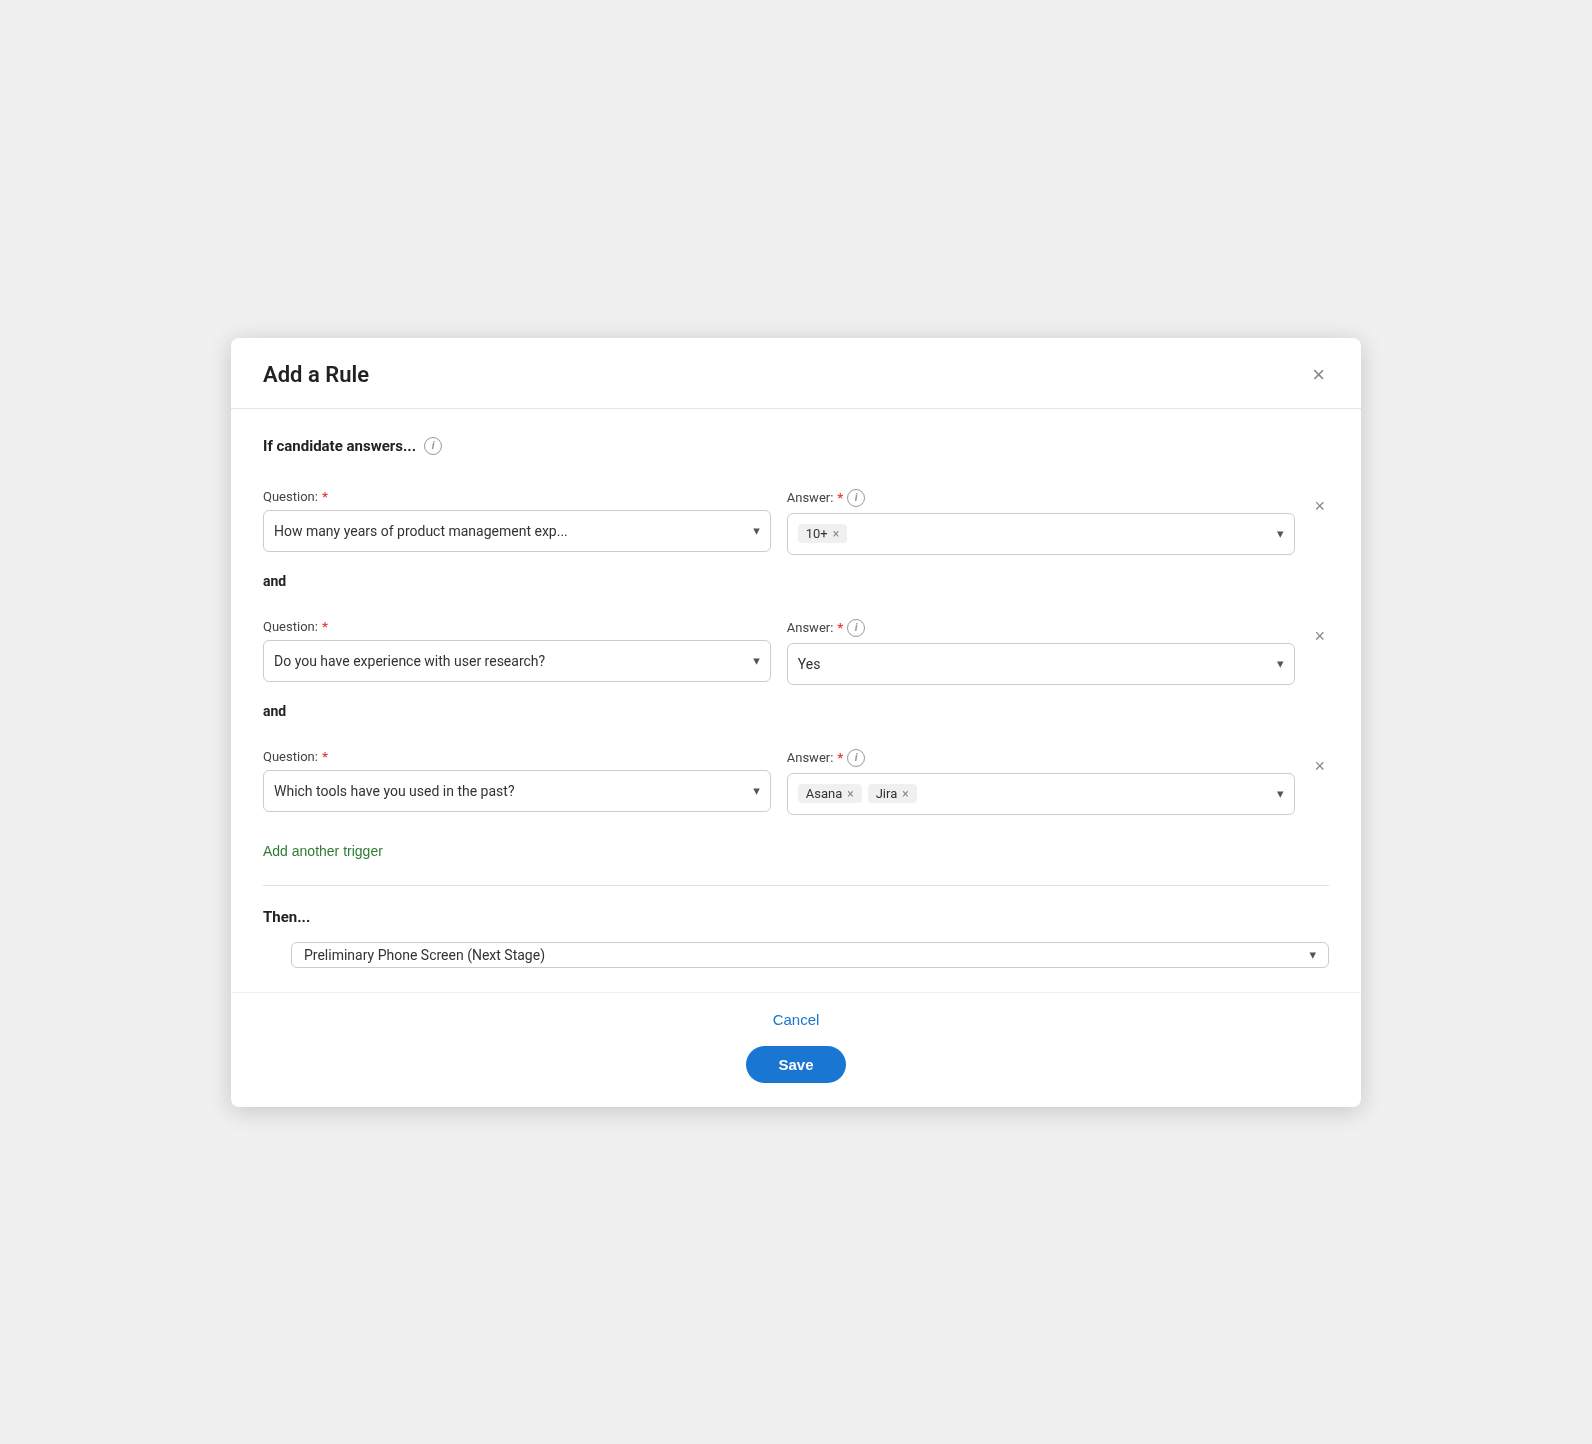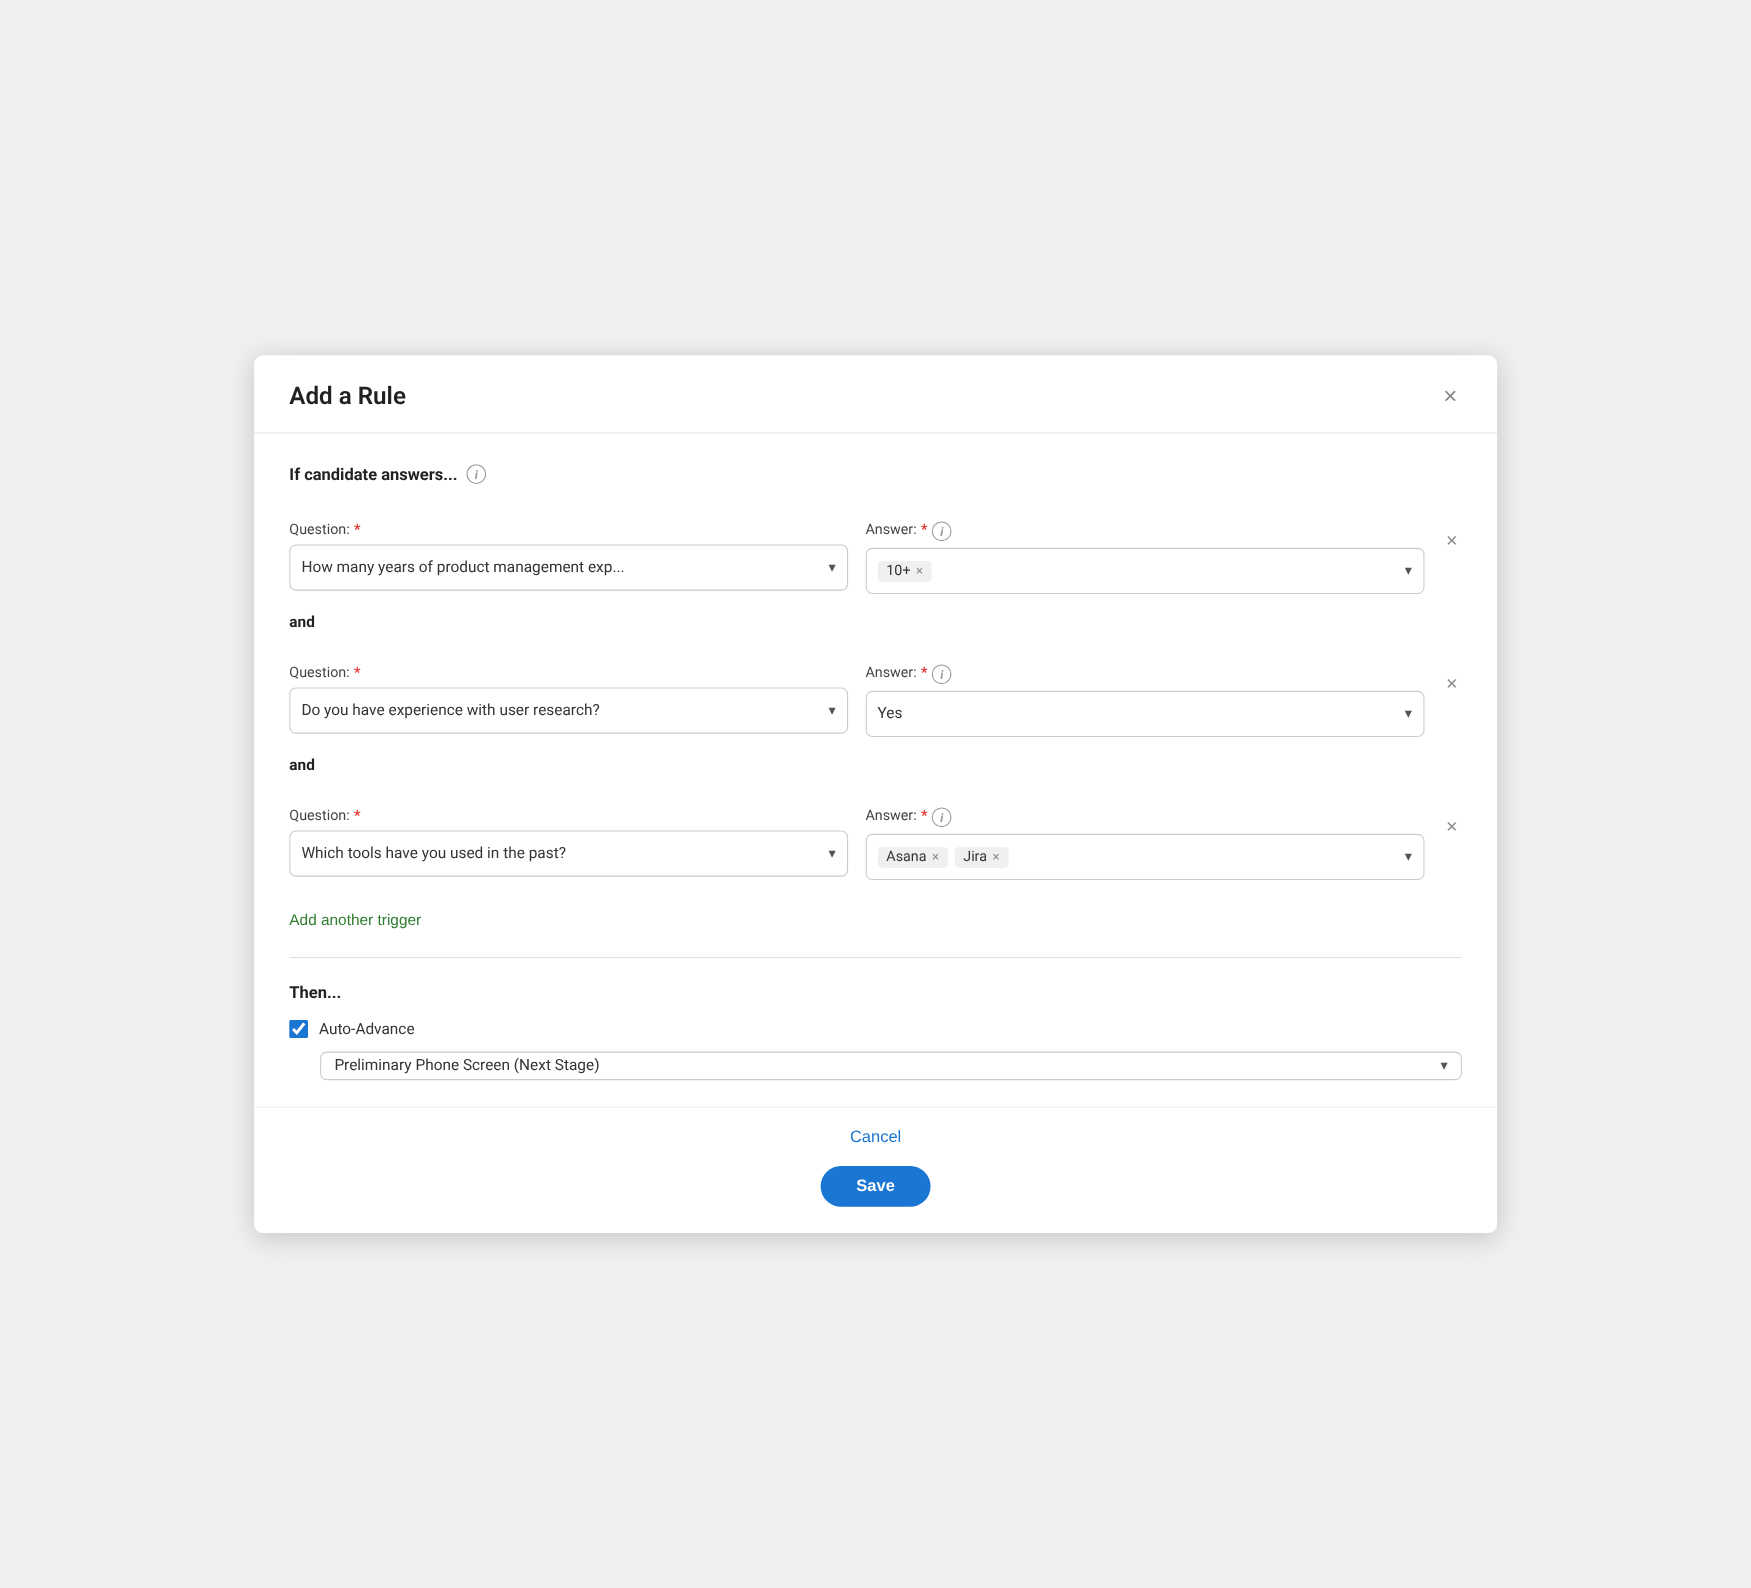--- a/index.html
+++ b/index.html
@@ -83,20 +83,21 @@
       display: flex;
       flex-direction: column;
       gap: 6px;
     }
     .field-group.question { flex: 1 1 0; }
     .field-group.answer { flex: 1 1 0; }
     .field-label {
       font-size: 13px;
       color: #444;
       display: flex;
+      align-items: center;
       gap: 4px;
       margin-top: 16px;
     }
     .field-label .required {
       color: #e53935;
       font-weight: 700;
     }
     .select-box {
       display: flex;
       align-items: center;
@@ -382,24 +383,20 @@
     
     <button class="add-trigger-btn">Add another trigger</button>
 
     <hr class="divider">
 
     
     <div class="then-section">
       <div class="then-title">Then...</div>
 
 
-      <div class="checkbox-row">
-        <input type="checkbox" class="checkbox-input" checked="" style="">
-        <span class="checkbox-label">Auto-Advance</span>
-      </div>
 
       <div class="advance-select">
         <span class="advance-select-text">Preliminary Phone Screen (Next Stage)</span>
         <span class="select-chevron">▾</span>
       </div>
     </div>
 
   </div>
 
   <div class="modal-footer">

